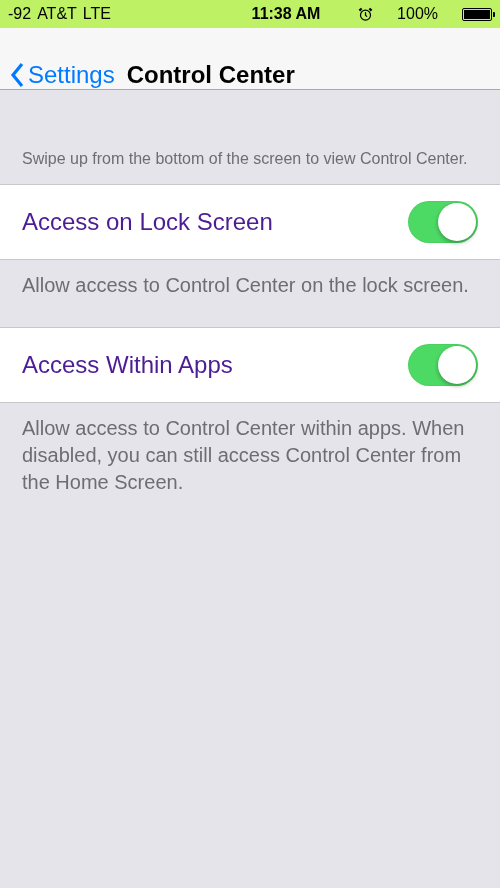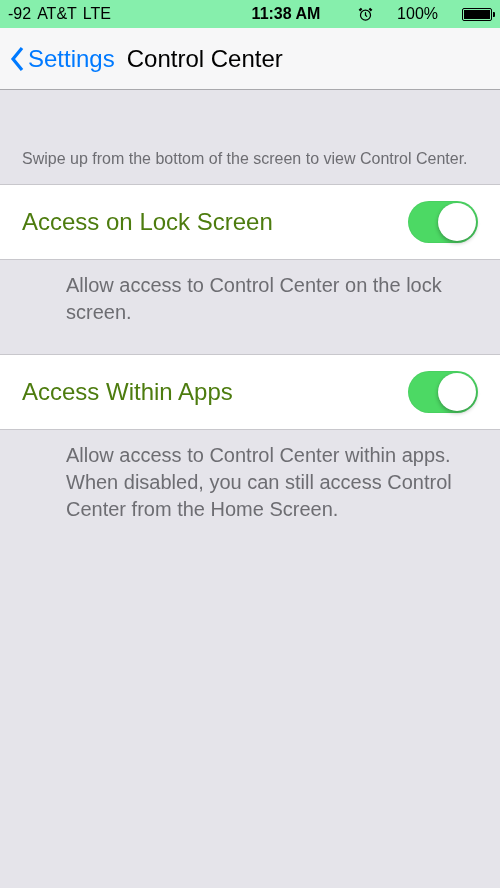--- a/index.html
+++ b/index.html
@@ -6,21 +6,21 @@
   html, body {
     width: 500px;
     height: 888px;
     font-family: -apple-system, "Helvetica Neue", Helvetica, Arial, sans-serif;
     background: #e5e4ea;
     color: #000;
     overflow: hidden;
   }
   .status-bar {
     height: 28px;
-    background: #86efac;
+    background: #bef264;
     display: flex;
     align-items: center;
     justify-content: space-between;
     padding: 0 8px;
     font-size: 16px;
     color: #000;
   }
   .status-left { display: flex; align-items: center; gap: 6px; }
   .status-right { display: flex; align-items: center; gap: 24px; }
   .status-center { font-weight: 600; position: absolute; left: 50%; transform: translateX(-50%); margin-left: 36px; }
@@ -43,71 +43,70 @@
     position: absolute;
     left: 1px; top: 1px; bottom: 1px;
     width: calc(100% - 2px);
     background: #000;
   }
   .nav-bar {
     height: 62px;
     background: #f7f7f8;
     border-bottom: 1px solid #a9a9ad;
     display: flex;
-    align-items: center;
+    align-items: flex-end;
     padding: 0 10px;
     position: relative;
   }
   .back-btn {
     display: flex;
     align-items: center;
     color: #007aff;
     font-size: 24px;
     gap: 2px;
     cursor: pointer;
   }
   .chevron-left {
     width: 16px; height: 26px;
     stroke: #007aff;
     stroke-width: 3.2;
     fill: none;
   }
   .nav-title {
     font-size: 24px;
-    font-weight: 400;
+    font-weight: 700;
     color: #000;
     margin-left: 12px;
   }
   .section-header {
     padding: 58px 22px 14px 22px;
     font-size: 16px;
     line-height: 1.35;
     color: #6d6d72;
   }
   .section-footer {
     padding: 12px 22px 10px 22px;
     font-size: 20px;
     line-height: 1.35;
     color: #6d6d72;
-    margin-left: 44px;
   }
   .row-group {
     background: #fff;
     border-top: 1px solid #c8c7cc;
     border-bottom: 1px solid #c8c7cc;
   }
   .row {
     display: flex;
     align-items: center;
     justify-content: space-between;
     padding: 16px 22px;
   }
   .row-label {
     font-size: 24px;
-    color: #4d7c0f;
+    color: #4c1d95;
   }
   .toggle {
     width: 70px; height: 42px;
     background: #4cd964;
     border-radius: 22px;
     position: relative;
     cursor: pointer;
     box-shadow: inset 0 0 0 1px rgba(0,0,0,.04);
   }
   .toggle .knob {

